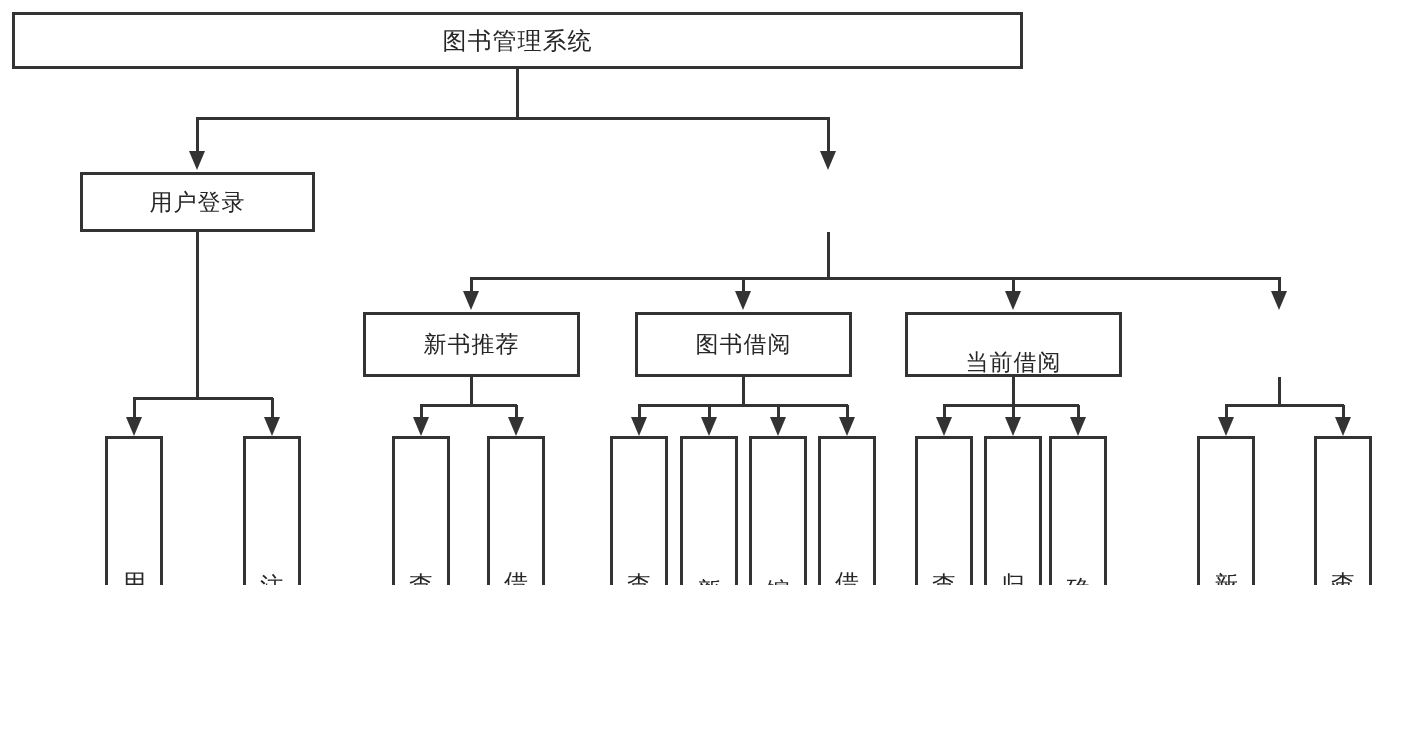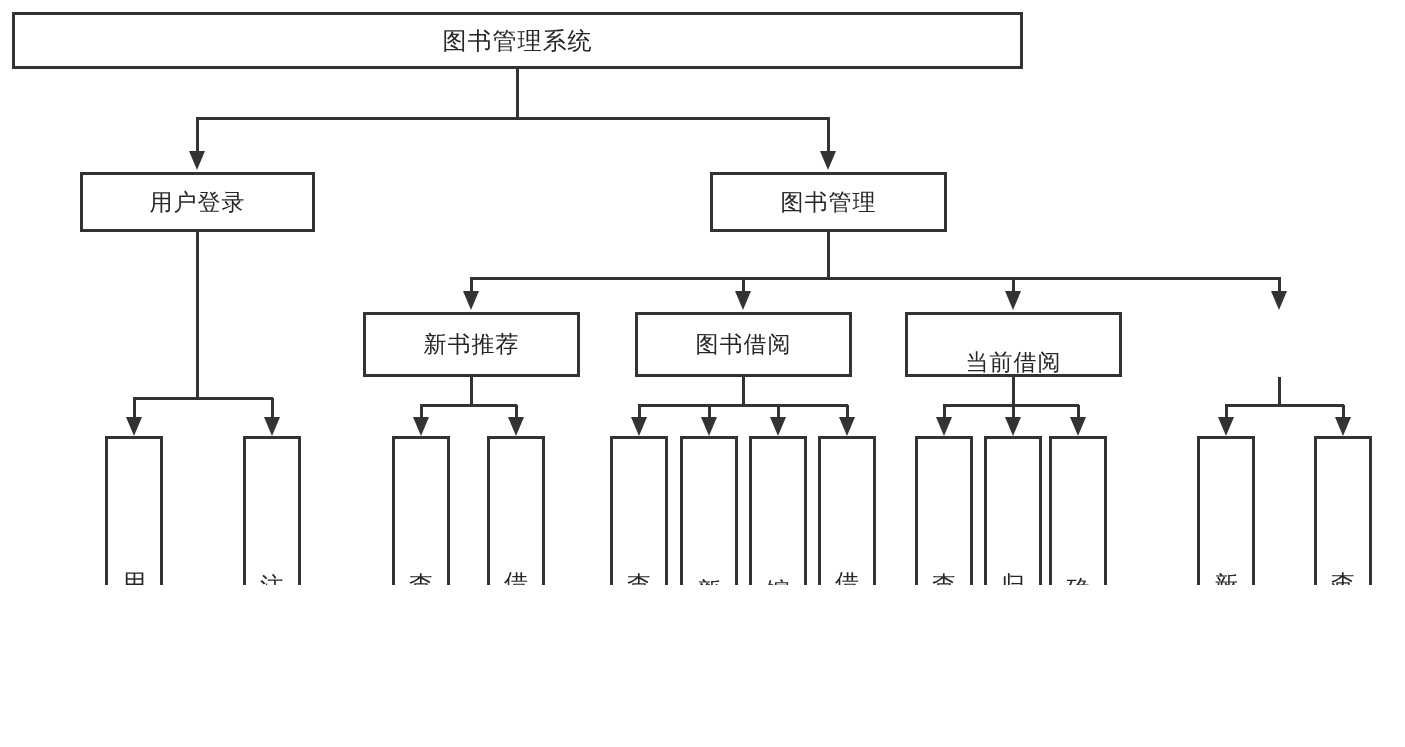--- a/index.html
+++ b/index.html
@@ -36,23 +36,20 @@
 <div id="canvas">
 
   <div class="node" style="left:12px; top:12px; width:1011px; height:57px;">
     <span class="rootlabel">图书管理系统</span>
   </div>
 
   <div class="node" style="left:80px; top:172px; width:235px; height:60px;">
     <span class="hlabel">用户登录</span>
   </div>
 
-  <div class="node" style="left:710px; top:172px; width:237px; height:60px;">
-    <span class="hlabel">图书管理</span>
-  </div>
 
   <div class="node" style="left:635px; top:312px; width:217px; height:65px;">
     <span class="hlabel">图书借阅</span>
   </div>
 
   <div class="node" style="left:363px; top:312px; width:217px; height:65px;">
     <span class="hlabel">新书推荐</span>
   </div>
 
   <div class="node" style="left:905px; top:312px; width:217px; height:65px;align-items:flex-end;">

